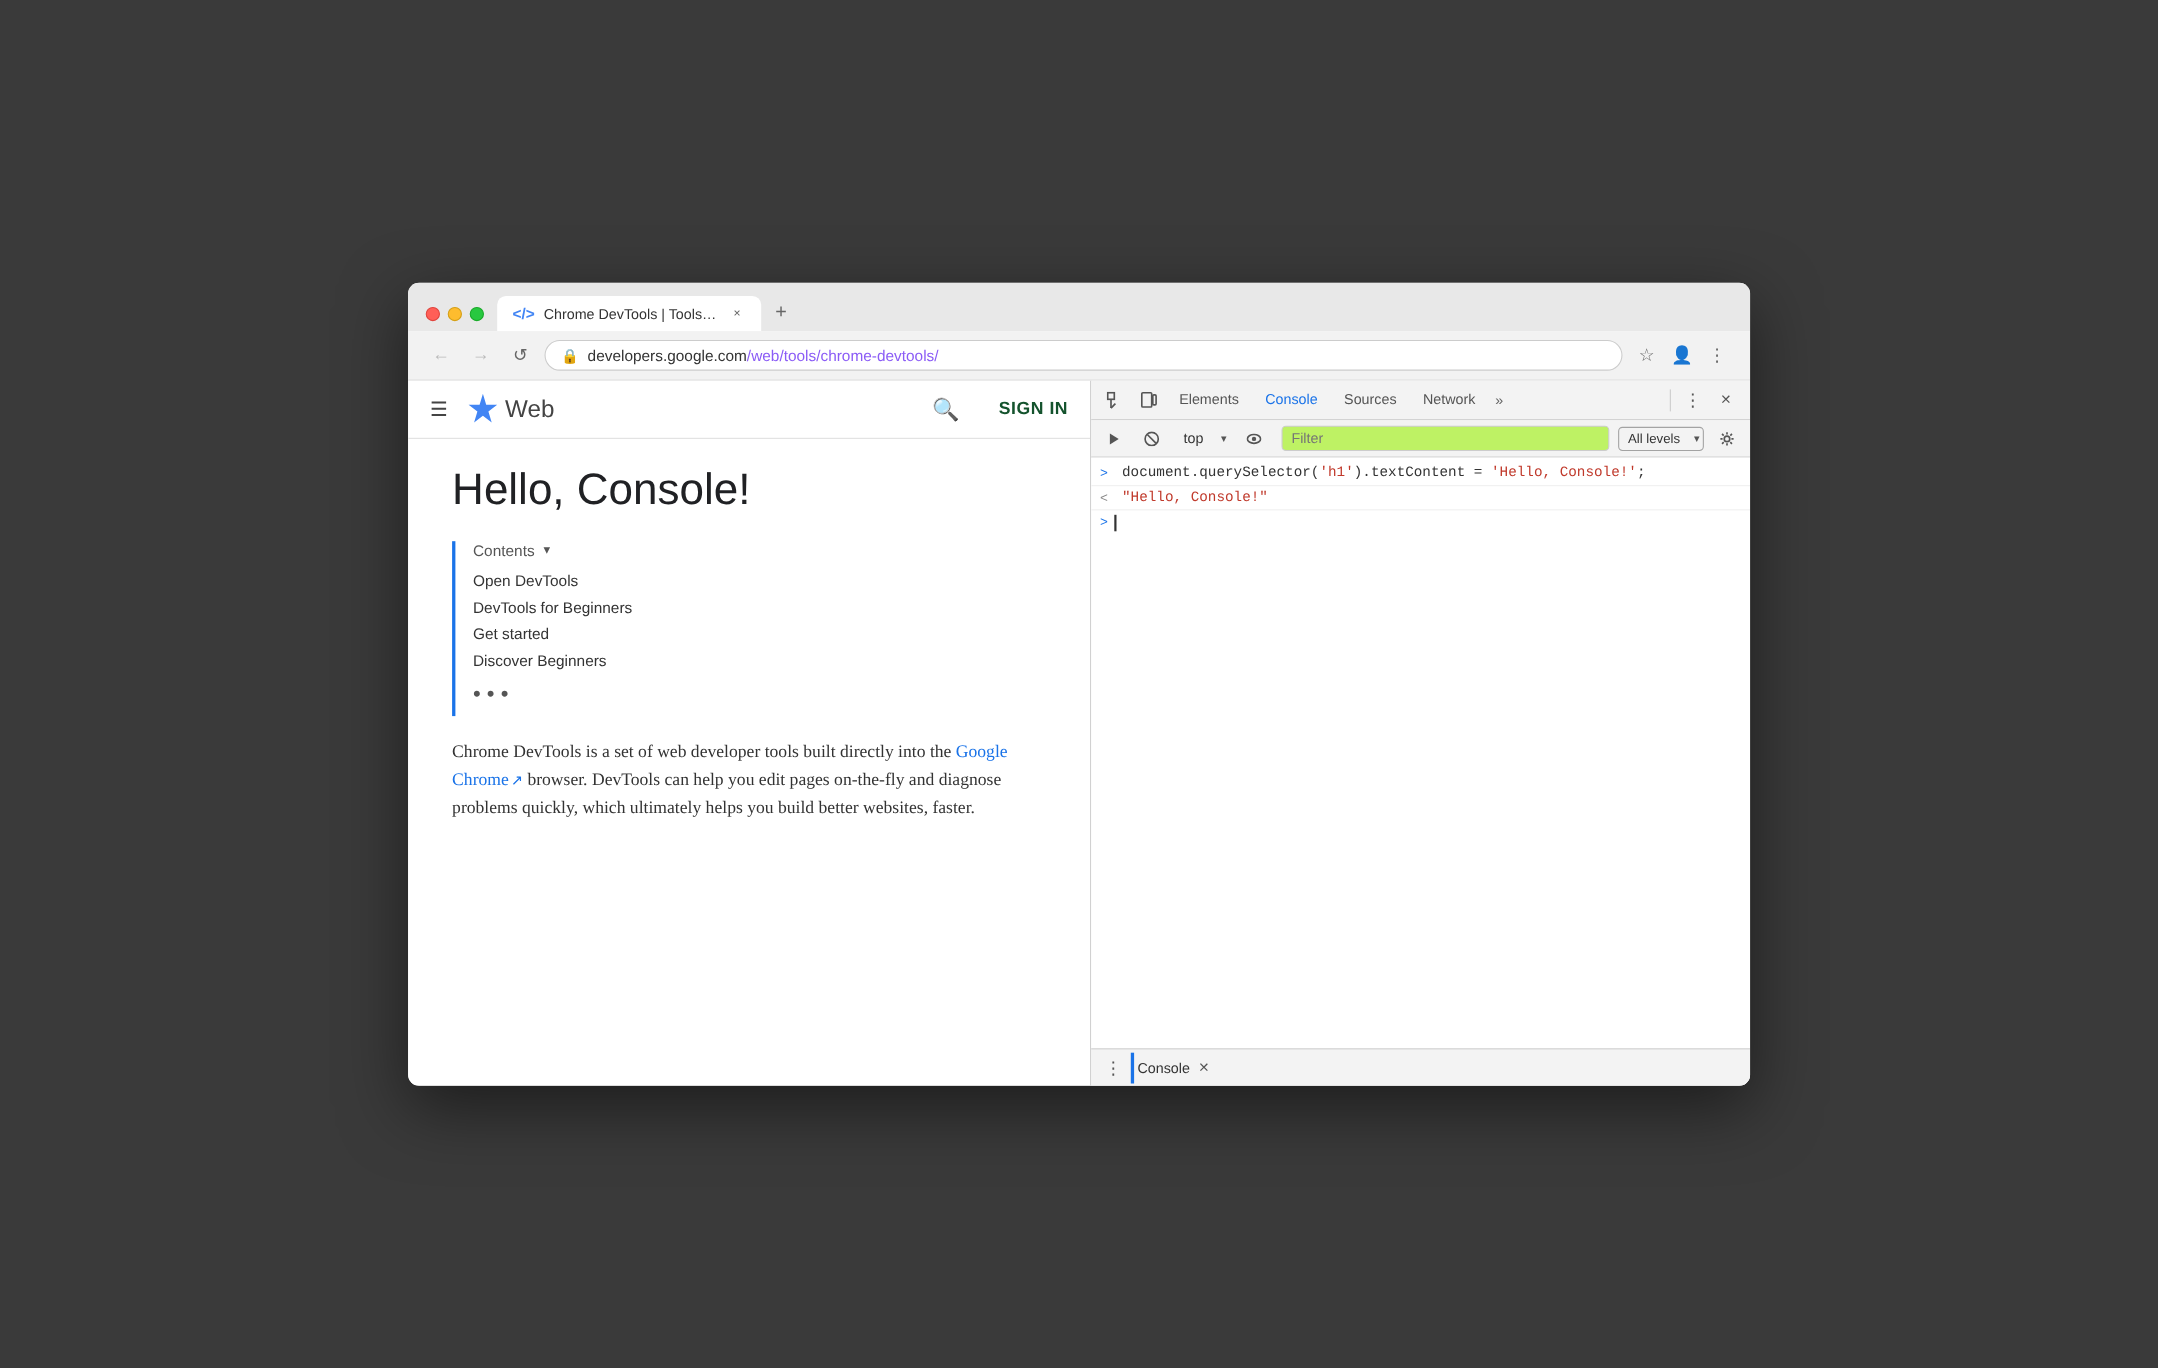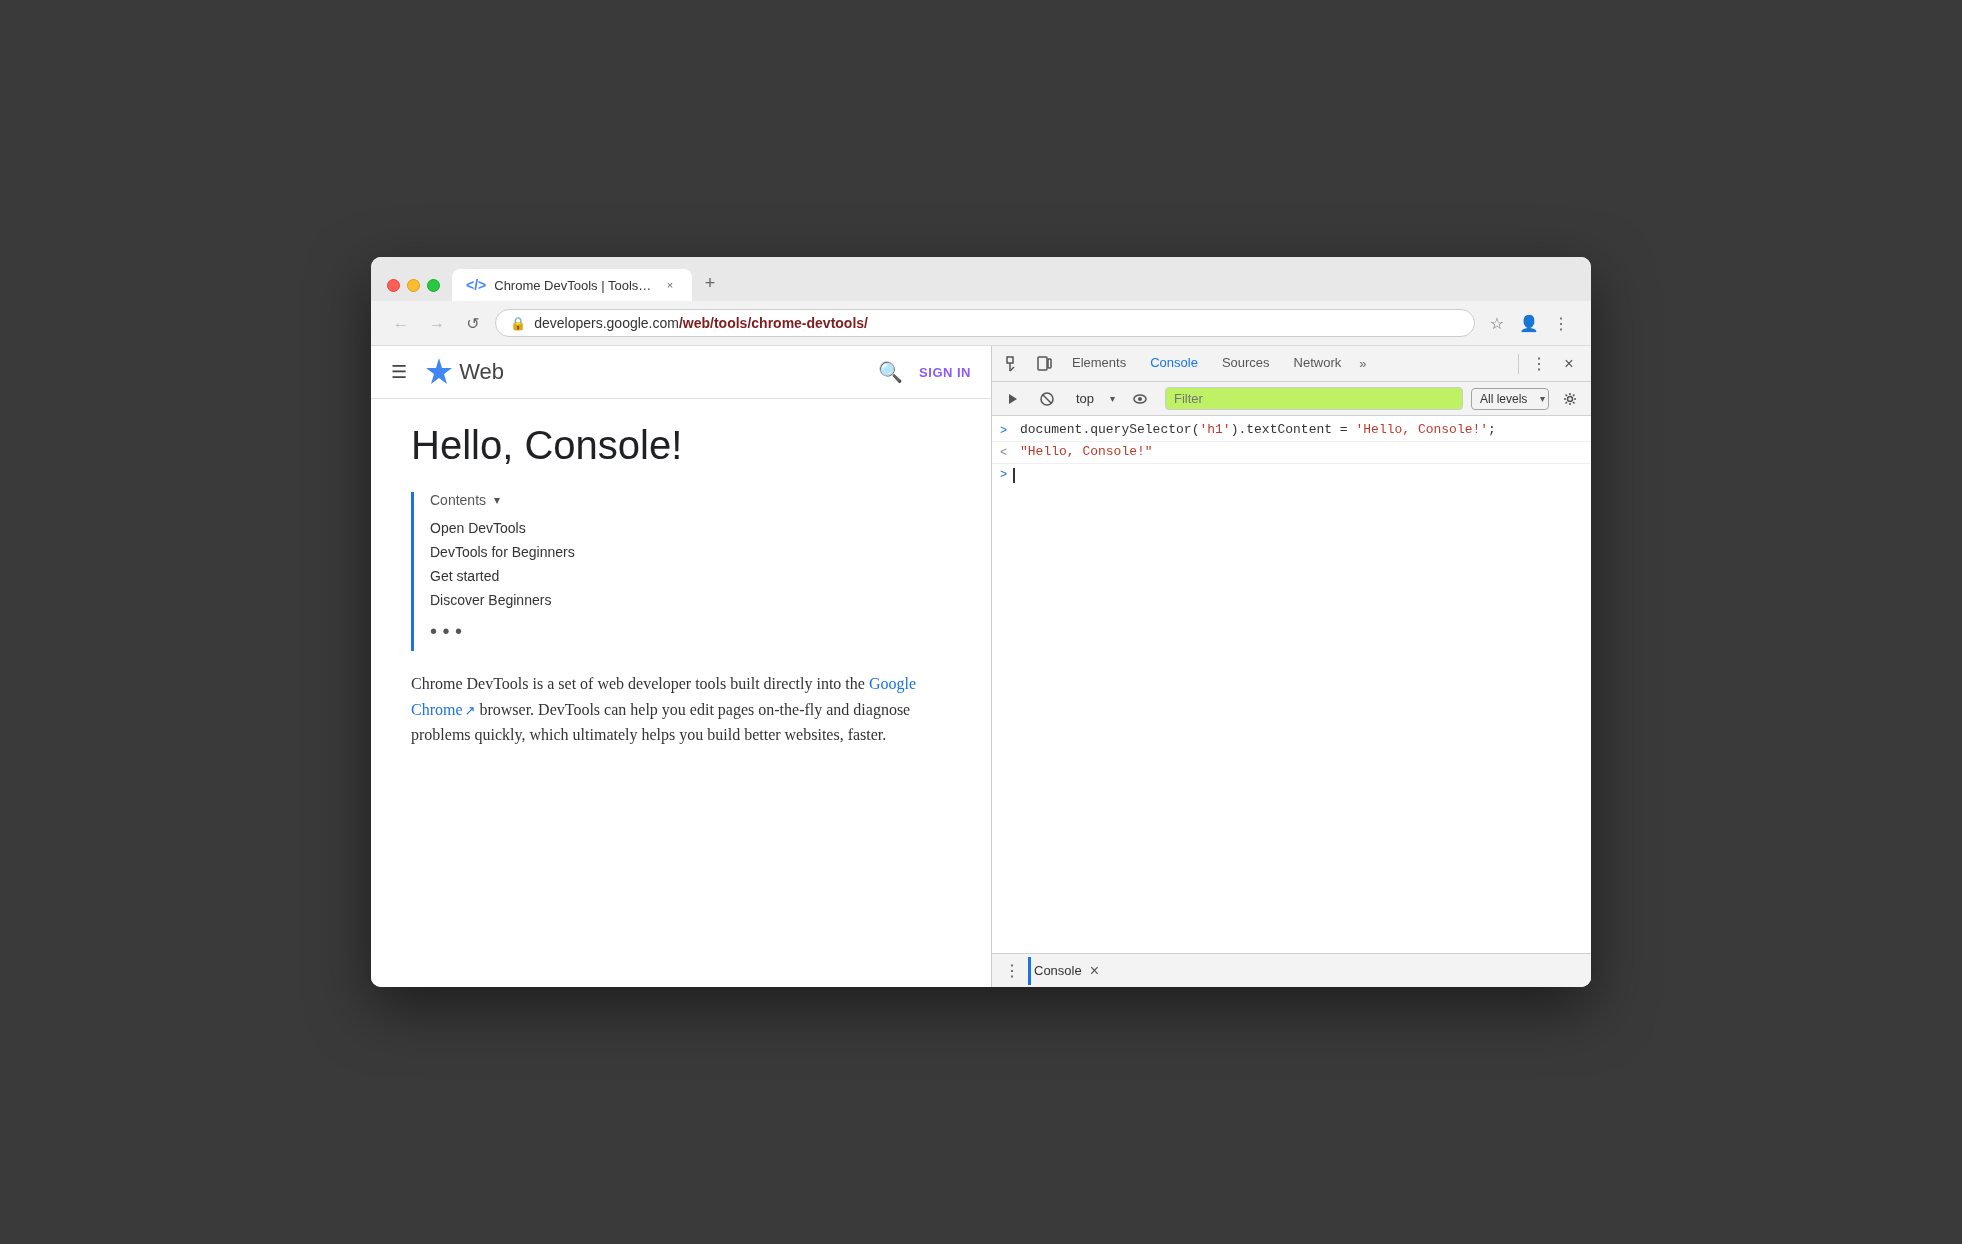--- a/index.html
+++ b/index.html
@@ -132,21 +132,21 @@
       border-radius: 20px;
       padding: 5px 14px;
       display: flex;
       align-items: center;
       gap: 8px;
       font-size: 14px;
       color: #333;
     }
     .lock-icon { color: #666; font-size: 13px; }
     .address-text { flex: 1; font-size: 14px; }
-    .address-blue { color: #7f1d1d; font-weight: bold; }
+    .address-blue { color: #8b5cf6; }
     .nav-actions {
       display: flex;
       align-items: center;
       gap: 4px;
     }
     
     .main-content {
       display: flex;
       flex: 1;
       overflow: hidden;
@@ -183,25 +183,26 @@
       font-weight: 300;
     }
     .page-nav-actions {
       margin-left: auto;
       display: flex;
       align-items: center;
       gap: 16px;
     }
     .search-icon-nav { font-size: 20px; color: #444; cursor: pointer; }
     .sign-in-btn {
-      font-size: 13px;
+      font-size: 16px;
       font-weight: 600;
-      color: #8b5cf6;
+      color: #14532d;
       letter-spacing: 0.5px;
       cursor: pointer;
+      margin-left: 19px;
     }
     
     .article-area {
       padding: 24px 40px 40px 40px;
       flex: 1;
     }
     .article-h1 {
       font-size: 40px;
       font-weight: 400;
       color: #202124;

